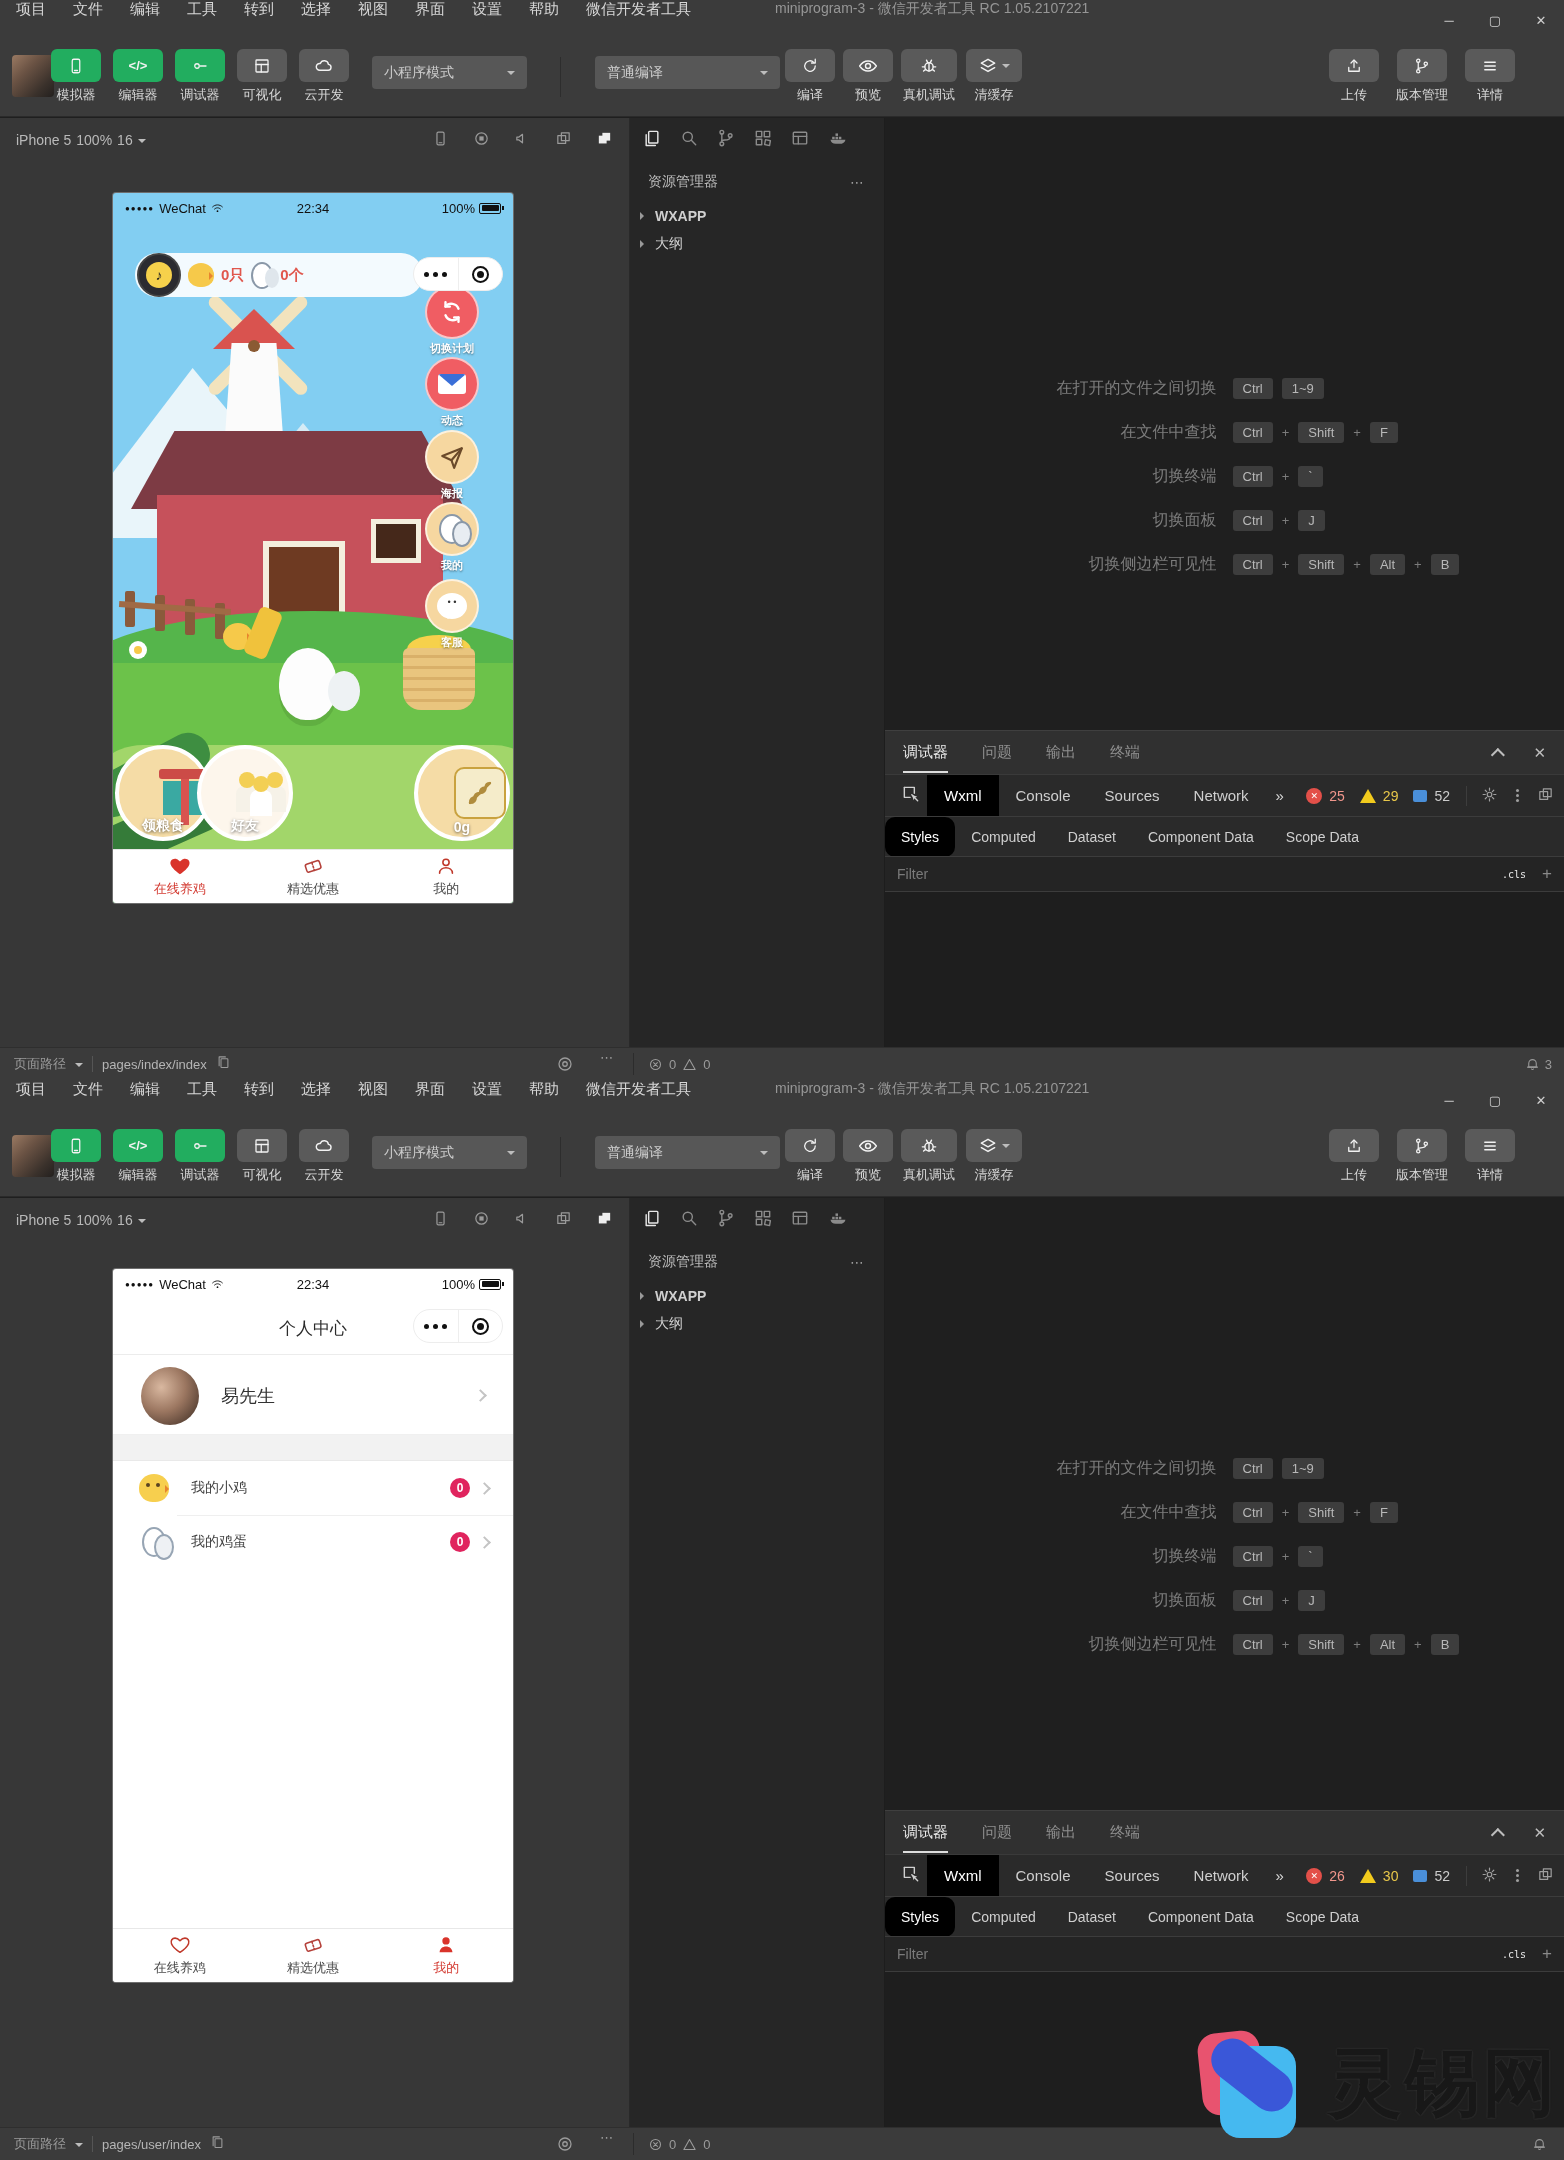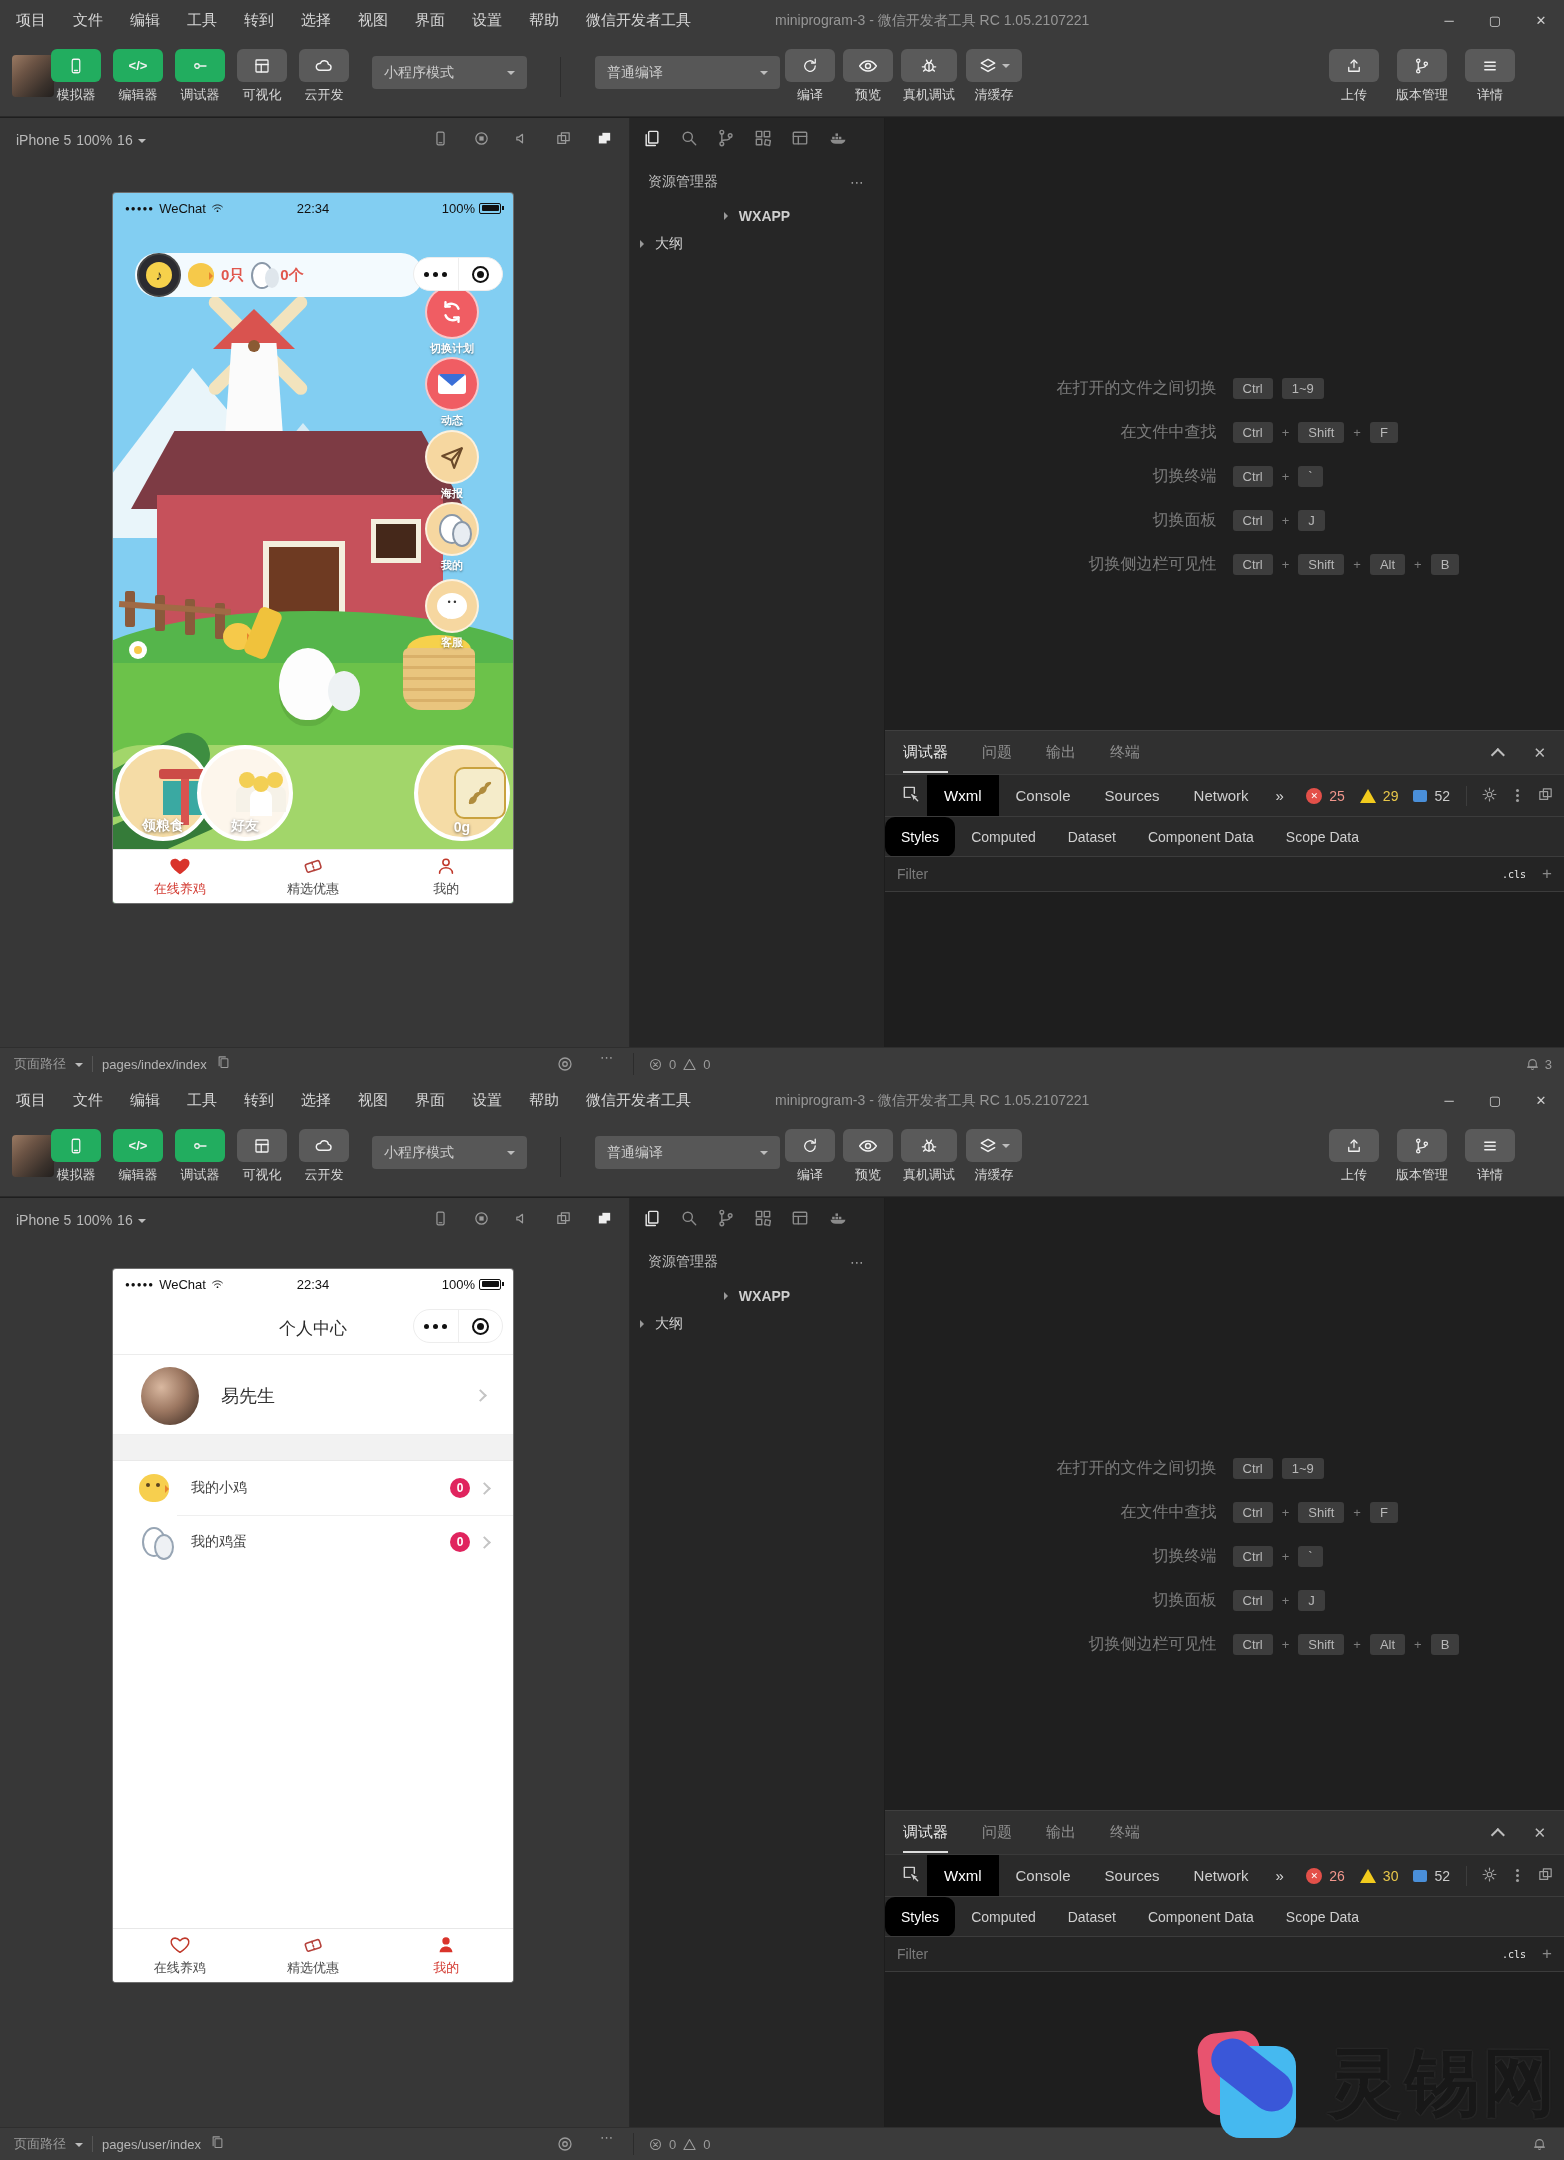--- a/index.html
+++ b/index.html
@@ -1,21 +1,21 @@
 <!DOCTYPE html>
 <html><head>
 <meta charset="utf-8">
 <style>
   * { margin:0; padding:0; box-sizing:border-box; }
   html,body { width:1564px; height:2160px; background:#1e1e1e; font-family:"Liberation Sans","DejaVu Sans",sans-serif; overflow:hidden; }
   svg { fill:none; stroke:currentColor; stroke-width:1.7; stroke-linecap:round; stroke-linejoin:round; }
   .instance { position:relative; width:1564px; height:1080px; overflow:hidden; background:#1f1f1f; }
 
   
-  .menubar { position:relative; height:41px; background:#3b3b3b; display:flex; align-items:center; padding:0 16px; gap:27px; }
+  .menubar { position:relative; height:41px; background:#3b3b3b; display:flex; padding:0 16px; gap:27px; }
   .mi { font-size:15px; color:#d6d6d6; white-space:nowrap; }
   .win-title { position:absolute; left:775px; font-size:14px; color:#969696; white-space:nowrap; }
   .winctl { position:absolute; right:0; top:0; height:41px; display:flex; }
   .wc { width:46px; height:41px; display:flex; align-items:center; justify-content:center; color:#cfcfcf; font-size:13px; }
 
   
   .toolbar { position:relative; height:76px; background:#3b3b3b; border-bottom:1px solid #2a2a2a; }
   .avatar { position:absolute; left:12px; top:14px; width:42px; height:42px; border-radius:4px;
             background:linear-gradient(135deg,#9a7a63 0%,#6b5344 35%,#3a312b 75%,#23201e 100%); }
   .tcol { position:absolute; top:8px; width:56px; text-align:center; }
@@ -36,21 +36,21 @@
   .sim-dev { display:flex; align-items:center; gap:5px; }
   .sim-icons { margin-left:auto; display:flex; align-items:center; gap:24px; color:#9a9a9a; }
   .sim-icons .bright { color:#eeeeee; }
 
   .side-panel { width:255px; background:#262626; border-right:1px solid #1d1d1d; }
   .icon-strip { height:44px; display:flex; align-items:center; padding:0 12px; gap:17px; color:#8b8b8b; }
   .icon-strip .active { color:#e8e8e8; }
   .exp-head { height:40px; display:flex; align-items:center; padding:0 18px; color:#bdbdbd; font-size:14px; }
   .exp-head .more { margin-left:auto; color:#9c9c9c; letter-spacing:2px; }
   .tree-item { height:28px; display:flex; align-items:center; padding:0 10px; color:#cfcfcf; font-size:14px; }
-  .tree-item.b { font-weight:bold;justify-content:center; }
+  .tree-item.b { font-weight:bold; }
 
   .main-panel { flex:1; display:flex; flex-direction:column; background:#1f1f1f; }
   .editor-area { flex:1; position:relative; }
   .short-block { position:absolute; left:0; right:0; top:248px; }
   .sh-row { display:flex; align-items:center; justify-content:center; height:44px; }
   .sh-label { width:340px; text-align:right; color:#7c7c7c; font-size:16px; margin-right:16px; }
   .keys { width:340px; display:flex; align-items:center; gap:9px; }
   kbd { background:#3d3d3d; color:#b8b8b8; border-radius:3px; padding:3px 10px; font-size:13px; font-family:"Liberation Sans",sans-serif; }
   .plus { color:#7c7c7c; font-size:13px; }
 

